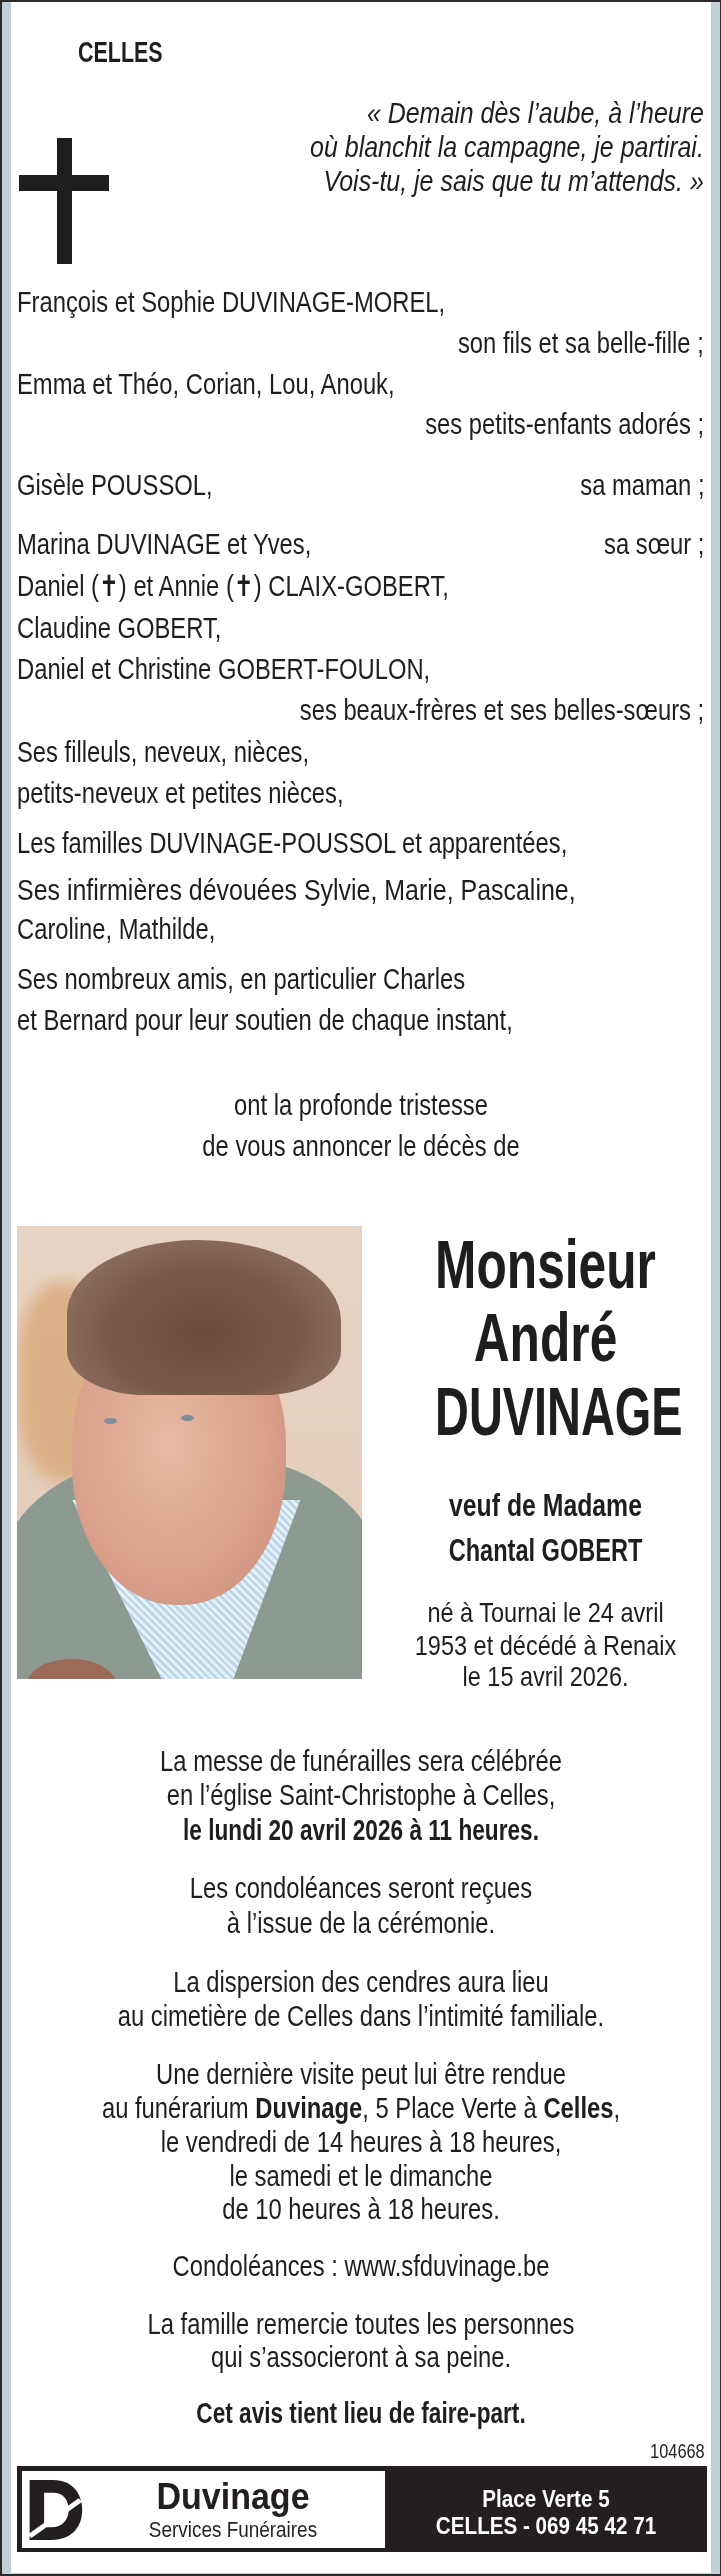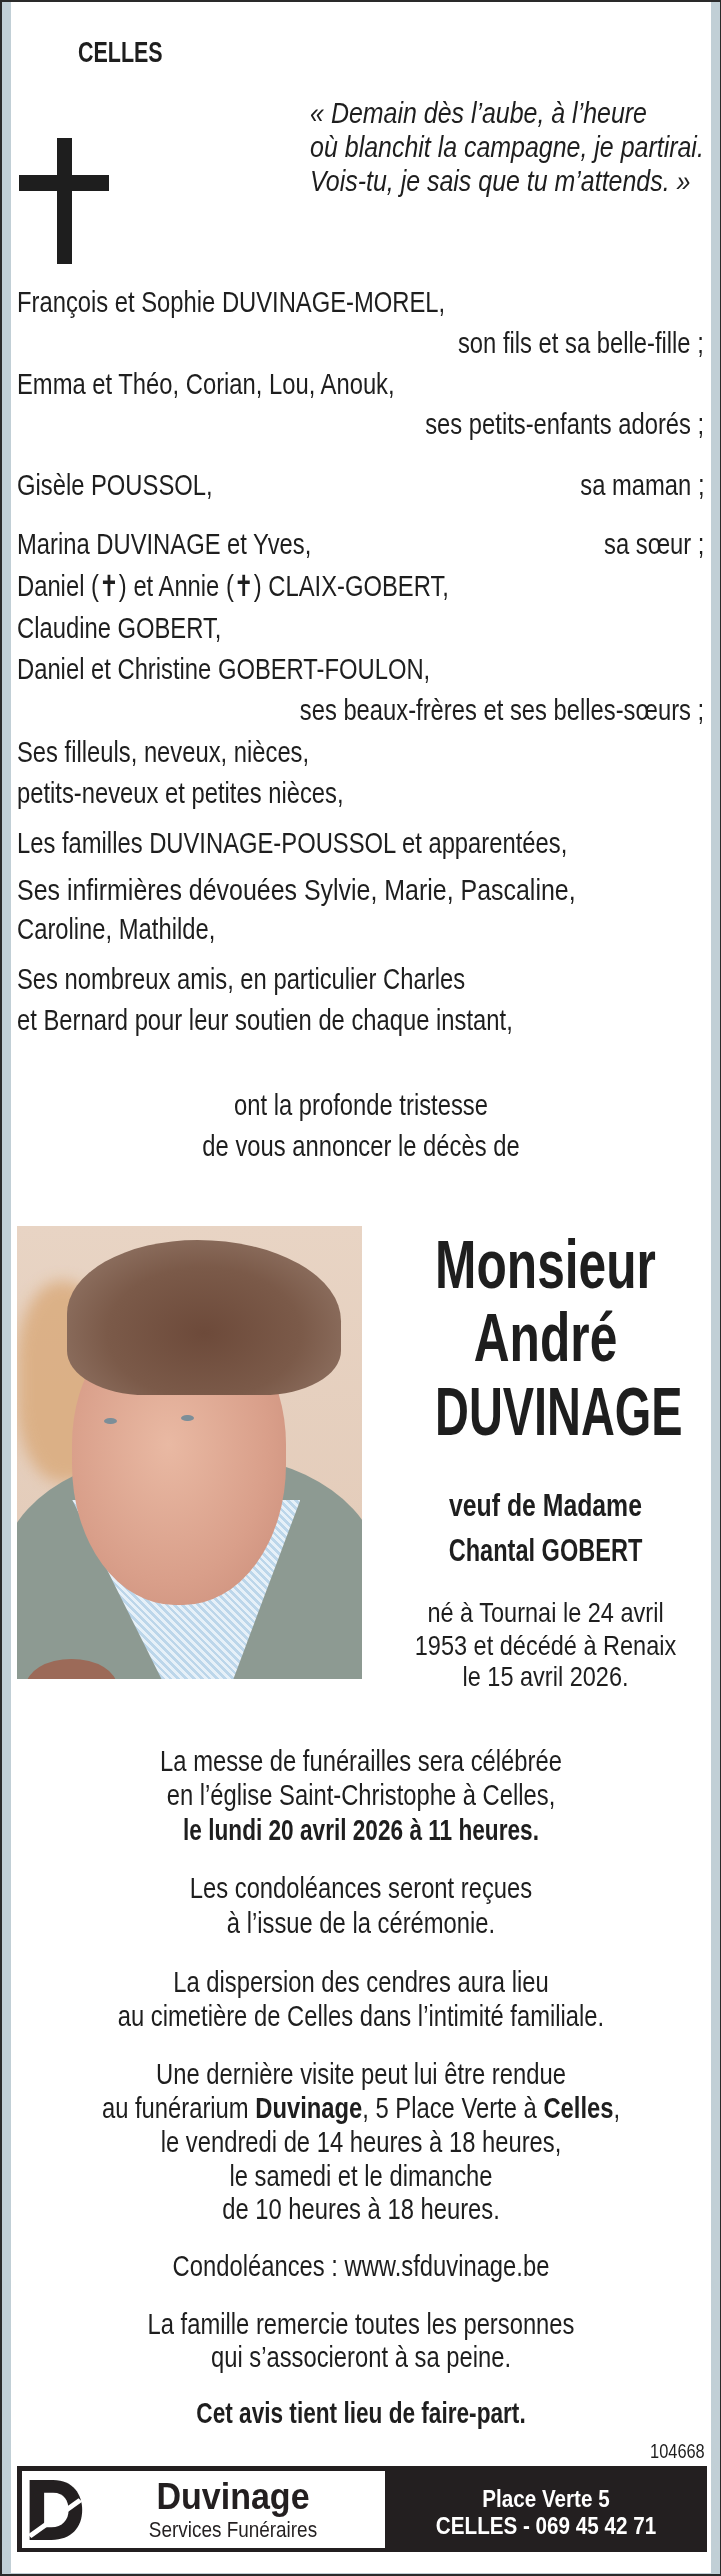--- a/index.html
+++ b/index.html
@@ -53,21 +53,21 @@
 <div class="frame"></div>
 <div class="paper"></div>
 
 <div class="t condB" style="left:78px; top:38px; font-size:29px;">CELLES</div>
 
 <div>
   <div class="cross-v"></div>
   <div class="cross-h"></div>
 </div>
 
-<div class="blk" style="right:18px; top:99px; text-align:left;">
+<div class="blk" style="right:18px; top:99px; text-align:right;">
   <div class="t ital right" style="position:relative; font-size:29px; transform:scaleX(0.86); height:34px;">« Demain dès l’aube, à l’heure</div>
   <div class="t ital right" style="position:relative; font-size:29px; transform:scaleX(0.86); height:34px;">où blanchit la campagne, je partirai.</div>
   <div class="t ital right" style="position:relative; font-size:29px; transform:scaleX(0.86); height:34px;">Vois-tu, je sais que tu m’attends. »</div>
 </div>
 
 <div class="t cond" style="left:17.3px; top:288px; font-size:29px;">François et Sophie DUVINAGE-MOREL,</div>
 <div class="t cond right" style="right:18px; top:329px; font-size:29px;">son fils et sa belle-fille ;</div>
 
 <div class="t cond" style="left:17.3px; top:370px; font-size:29px;">Emma et Théo, Corian, Lou, Anouk,</div>
 <div class="t cond right" style="right:18px; top:410px; font-size:29px;">ses petits-enfants adorés ;</div>

